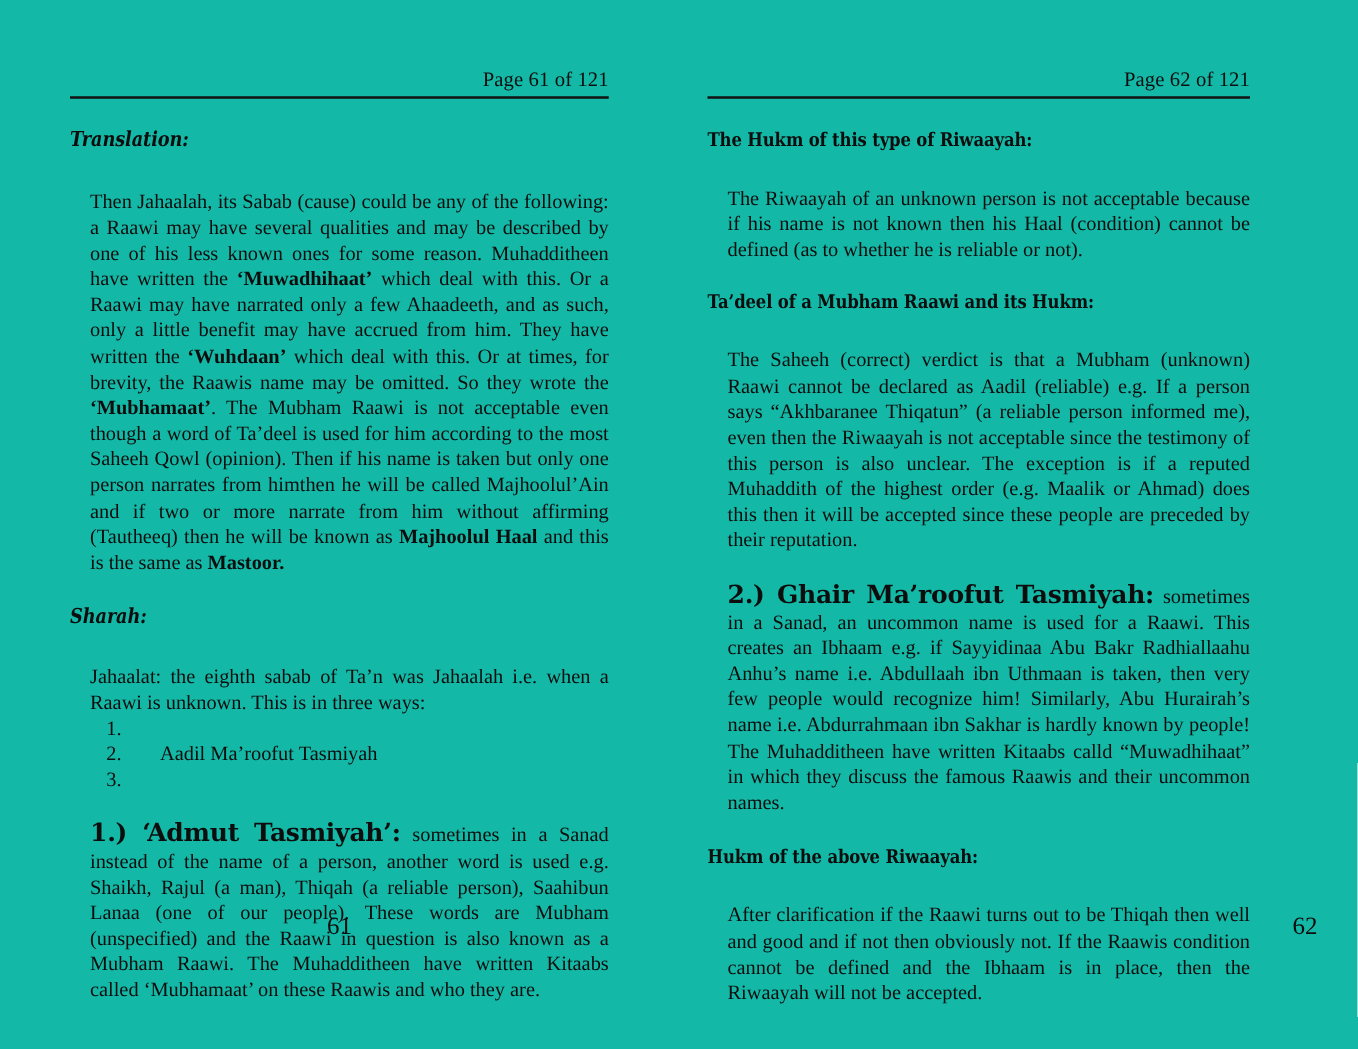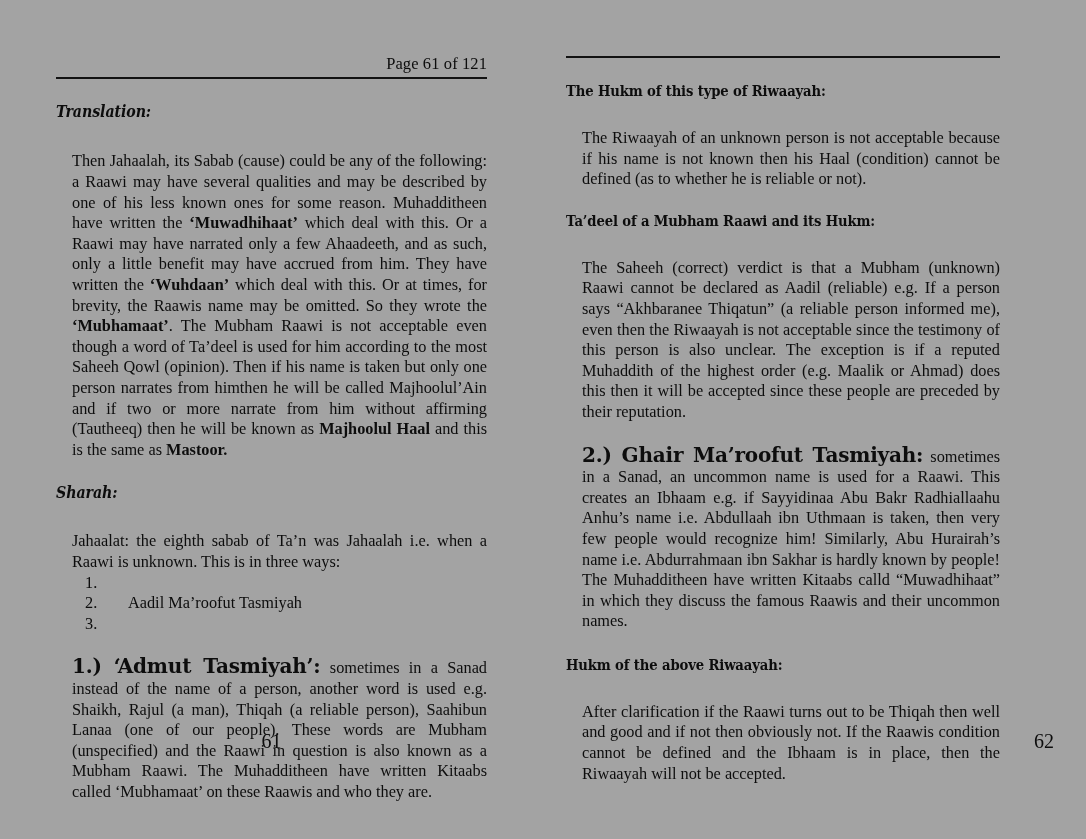--- a/index.html
+++ b/index.html
@@ -5,21 +5,21 @@
   html, body {
     margin: 0;
     padding: 0;
     background: #ffffff;
   }
 
   #page {
     position: relative;
     width: 1086px;
     height: 839px;
-    background: #a3a3a3;
+    background: #14b8a6;
     overflow: hidden;
     font-family: "Liberation Serif", "DejaVu Serif", serif;
     color: #0d0d0d;
   }
 
   .spread {
     position: absolute;
     top: 0;
     left: 0;
     width: 1086px;
@@ -173,20 +173,21 @@
 
       <p class="body last">
         <span class="lead">1.) ‘Admut Tasmiyah’:</span><span> sometimes in a Sanad instead of the name of a person, another word is used e.g. Shaikh, Rajul (a man), Thiqah (a reliable person), Saahibun Lanaa (one of our people). These words are Mubham (unspecified) and the Raawi in question is also known as a Mubham Raawi. The Muhadditheen have written Kitaabs called ‘Mubhamaat’ on these Raawis and who they are.</span>
       </p>
 
       <div class="folio">61</div>
     </div>
 
     <div class="page-half right">
 
+      <div class="runhead">Page 62 of 121</div>
       <div class="rule"></div>
 
       <div class="h-bold">The Hukm of this type of Riwaayah:</div>
 
       <p class="body">The Riwaayah of an unknown person is not acceptable because if his name is not known then his Haal (condition) cannot be defined (as to whether he is reliable or not).</p>
 
       <div class="h-bold" style="margin-top:22px;">Ta’deel of a Mubham Raawi and its Hukm:</div>
 
       <p class="body">The Saheeh (correct) verdict is that a Mubham (unknown) Raawi cannot be declared as Aadil (reliable) e.g. If a person says “Akhbaranee Thiqatun” (a reliable person informed me), even then the Riwaayah is not acceptable since the testimony of this person is also unclear. The exception is if a reputed Muhaddith of the highest order (e.g. Maalik or Ahmad) does this then it will be accepted since these people are preceded by their reputation.</p>
 

